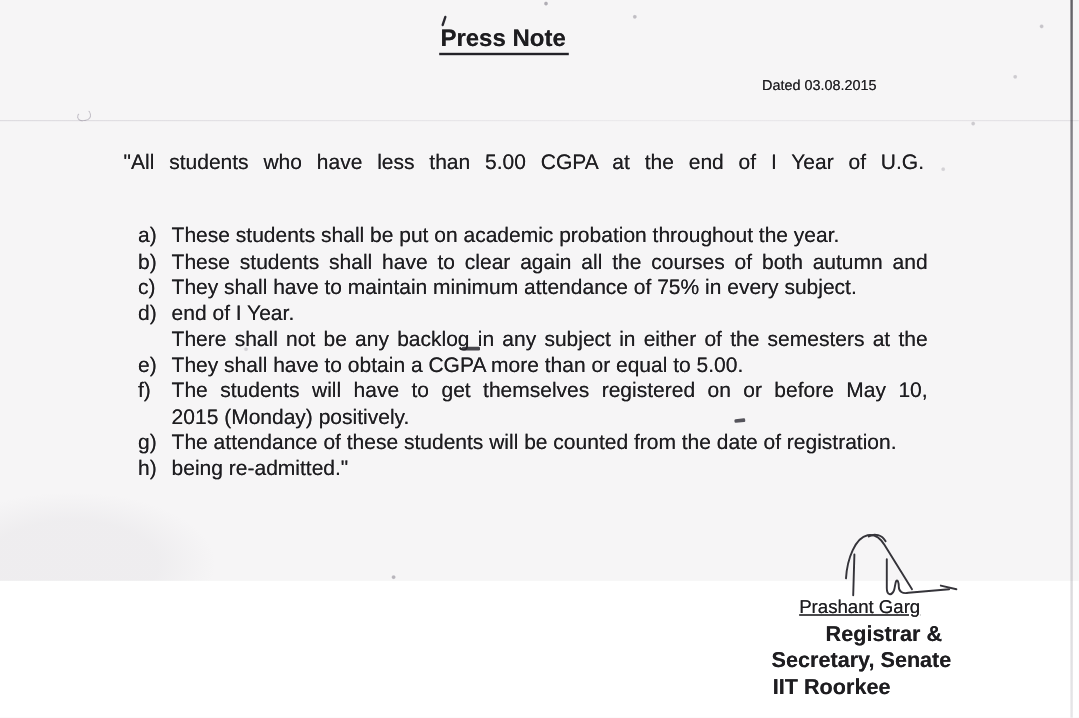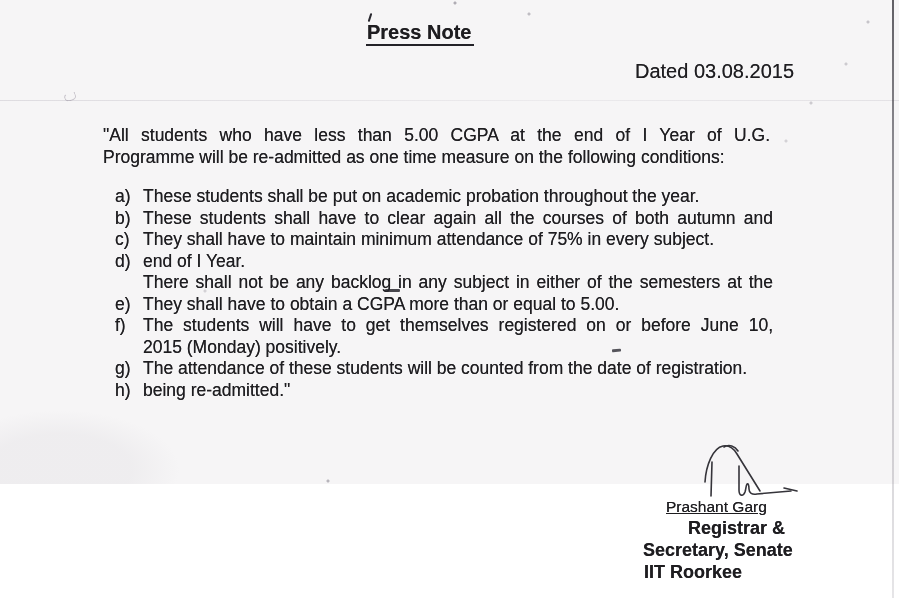--- a/index.html
+++ b/index.html
@@ -44,21 +44,21 @@
     font-size: 20px; font-weight: bold; line-height: 22px;
     border-bottom: 2px solid #232228;
     text-shadow: 0 0 .5px rgba(30,30,35,.75);
   }
   .pen-tick {
     position: absolute; left: 369px; top: 13px; width: 2px; height: 9px;
     background: #2a2930; transform: rotate(18deg); border-radius: 1px;
   }
   .date-line {
     position: absolute; left: 635px; top: 61px;
-    font-size: 20px; line-height: 20px;
+    font-size: 12px; line-height: 20px;
     text-shadow: 0 0 .4px rgba(30,30,35,.7);
   }
   .body-text { text-shadow: 0 0 .5px rgba(30,30,35,.8); }
   .ln { line-height: 21.5px; font-size: 17.5px; }
   .stretch { text-align: justify; text-align-last: justify; }
   .intro {
     position: absolute; left: 103px; top: 125px; width: 667px;
   }
   .cond-list {
     position: absolute; left: 115px; top: 186px; width: 658px;
@@ -104,21 +104,20 @@
   <div class="fold-line"></div>
   <div class="scan-edge"></div>
 
   <div class="pen-tick"></div>
   <h1 class="title">Press Note</h1>
 
   <div class="date-line">Dated 03.08.2015</div>
 
   <div class="intro body-text">
     <div class="ln stretch">"All students who have less than 5.00 CGPA at the end of I Year of U.G.</div>
-    <div class="ln">Programme will be re-admitted as one time measure on the following conditions:</div>
   </div>
 
   <div class="cond-list body-text">
 
     <div class="cond-item">
       <span class="cond-label">a)</span>
       <div class="cond-lines">
         <div class="ln">These students shall be put on academic probation throughout the year.</div>
       </div>
     </div>
@@ -148,21 +147,21 @@
     <div class="cond-item">
       <span class="cond-label">e)</span>
       <div class="cond-lines">
         <div class="ln">They shall have to obtain a CGPA more than or equal to 5.00.</div>
       </div>
     </div>
 
     <div class="cond-item">
       <span class="cond-label">f)</span>
       <div class="cond-lines">
-        <div class="ln stretch">The students will have to get themselves registered on or before June 10,</div>
+        <div class="ln stretch">The students will have to get themselves registered on or before May 10,</div>
         <div class="ln">2015 (Monday) positively.</div>
       </div>
     </div>
 
     <div class="cond-item">
       <span class="cond-label">g)</span>
       <div class="cond-lines">
         <div class="ln">The attendance of these students will be counted from the date of registration.</div>
       </div>
     </div>

